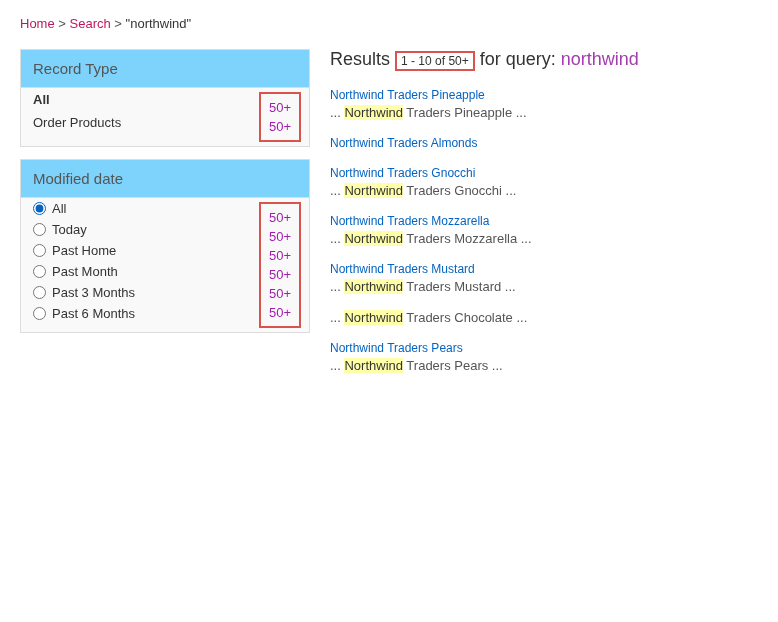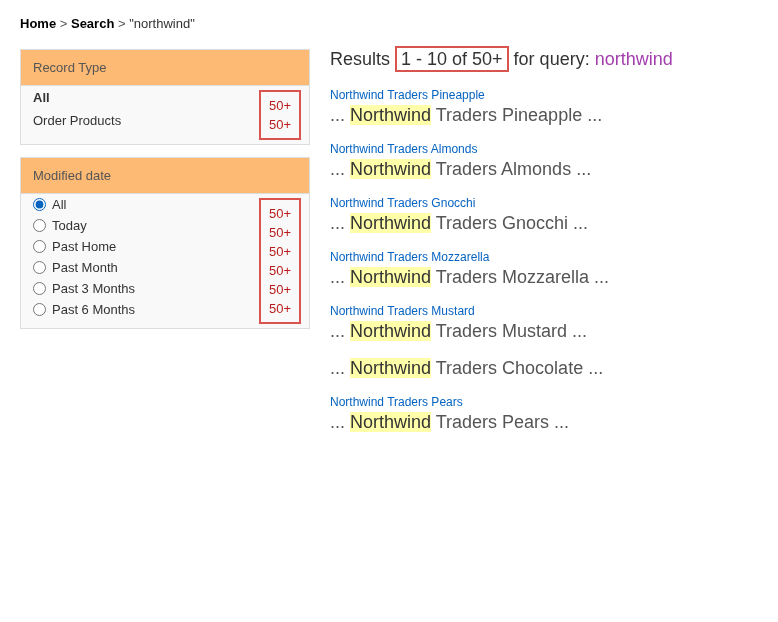--- a/index.html
+++ b/index.html
@@ -16,23 +16,22 @@
       padding: 16px 20px;
     }
 
     
     .breadcrumb {
       font-size: 13px;
       color: #555;
       margin-bottom: 18px;
     }
     .breadcrumb a {
-      color: #000000;
+      color: #be185d;
       text-decoration: none;
-      font-weight: bold;
     }
     .breadcrumb .current {
       color: #333;
       font-weight: normal;
     }
 
     
     .main-layout {
       display: flex;
       gap: 20px;
@@ -45,23 +44,23 @@
     }
 
     .filter-section {
       border: 1px solid #ddd;
       background: #f9f9f9;
       margin-bottom: 12px;
     }
 
     .filter-header {
       padding: 10px 12px;
-      font-size: 13px;
+      font-size: 15px;
       color: #555;
-      background: #fdba74;
+      background: #7dd3fc;
       border-bottom: 1px solid #ddd;
     }
 
     .filter-row {
       display: flex;
       align-items: center;
       justify-content: space-between;
       padding: 4px 12px;
     }
 
@@ -72,21 +71,21 @@
       align-items: center;
       gap: 6px;
     }
 
     .filter-row-label.bold {
       font-weight: 700;
     }
 
     .count-item {
       font-size: 13px;
-      color: #b91c1c;
+      color: #a21caf;
       text-align: center;
       padding: 2px 0;
     }
 
     
     .radio-row {
       display: flex;
       align-items: center;
       padding: 3px 12px;
     }
@@ -111,21 +110,21 @@
       color: #333;
       margin-bottom: 18px;
       font-weight: normal;
     }
 
     .results-range {
       display: inline;
       border: 2px solid #d9534f;
       padding: 1px 4px;
       color: #333;
-      font-size: 18px;
+      font-size: 12px;
     }
 
     .results-query {
       color: #a23dad;
       font-size: 18px;
     }
 
     
     .result-item {
       margin-bottom: 16px;
@@ -133,21 +132,21 @@
 
     .result-title {
       font-size: 12px;
       color: #0563c1;
       text-decoration: none;
       display: block;
       margin-bottom: 3px;
     }
 
     .result-snippet {
-      font-size: 18px;
+      font-size: 13px;
       color: #555;
     }
 
     .highlight {
       background-color: #ffffaa;
       color: #333;
       font-weight: normal;
     }
 
     
@@ -253,23 +252,20 @@
 
       <div class="result-item">
         <a href="#" class="result-title">Northwind Traders Pineapple</a>
         <div class="result-snippet">
           <span>... </span><span class="highlight">Northwind</span><span> Traders Pineapple ...</span>
         </div>
       </div>
 
       <div class="result-item">
         <a href="#" class="result-title">Northwind Traders Almonds</a>
-        <div class="result-snippet">
-          <span>... </span><span class="highlight">Northwind</span><span> Traders Almonds ...</span>
-        </div>
       </div>
 
       <div class="result-item">
         <a href="#" class="result-title">Northwind Traders Gnocchi</a>
         <div class="result-snippet">
           <span>... </span><span class="highlight">Northwind</span><span> Traders Gnocchi ...</span>
         </div>
       </div>
 
       <div class="result-item">

